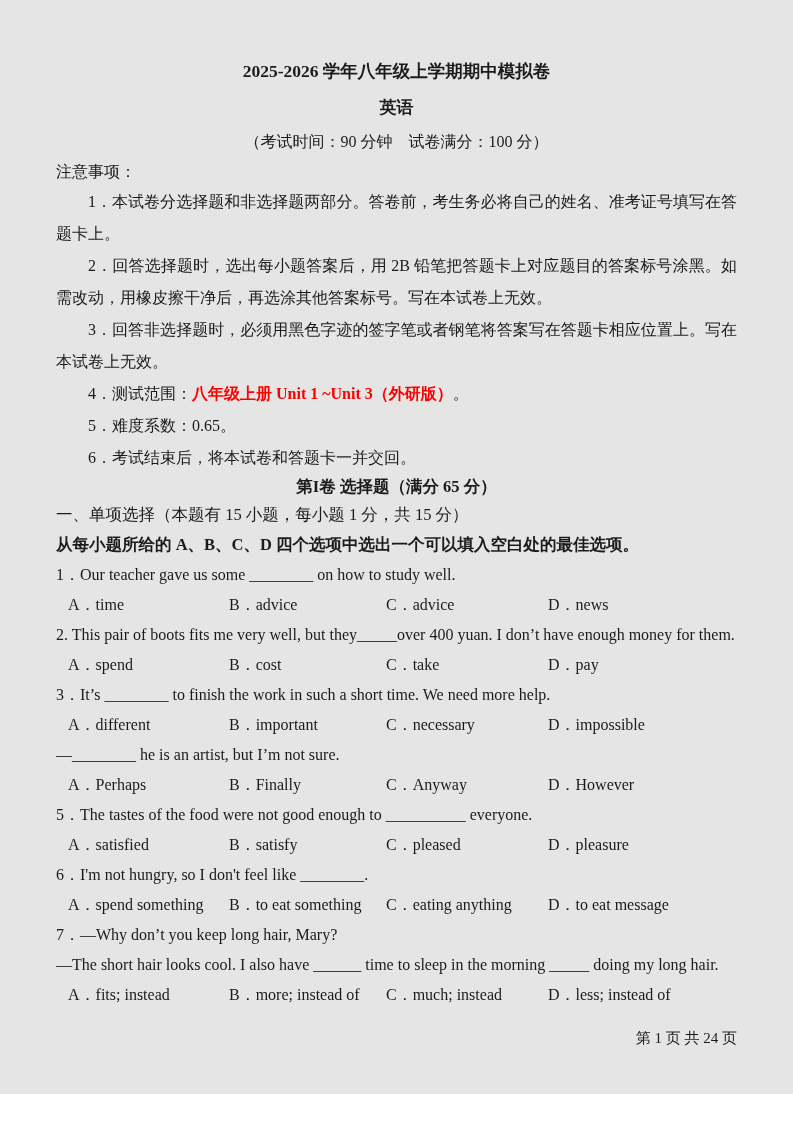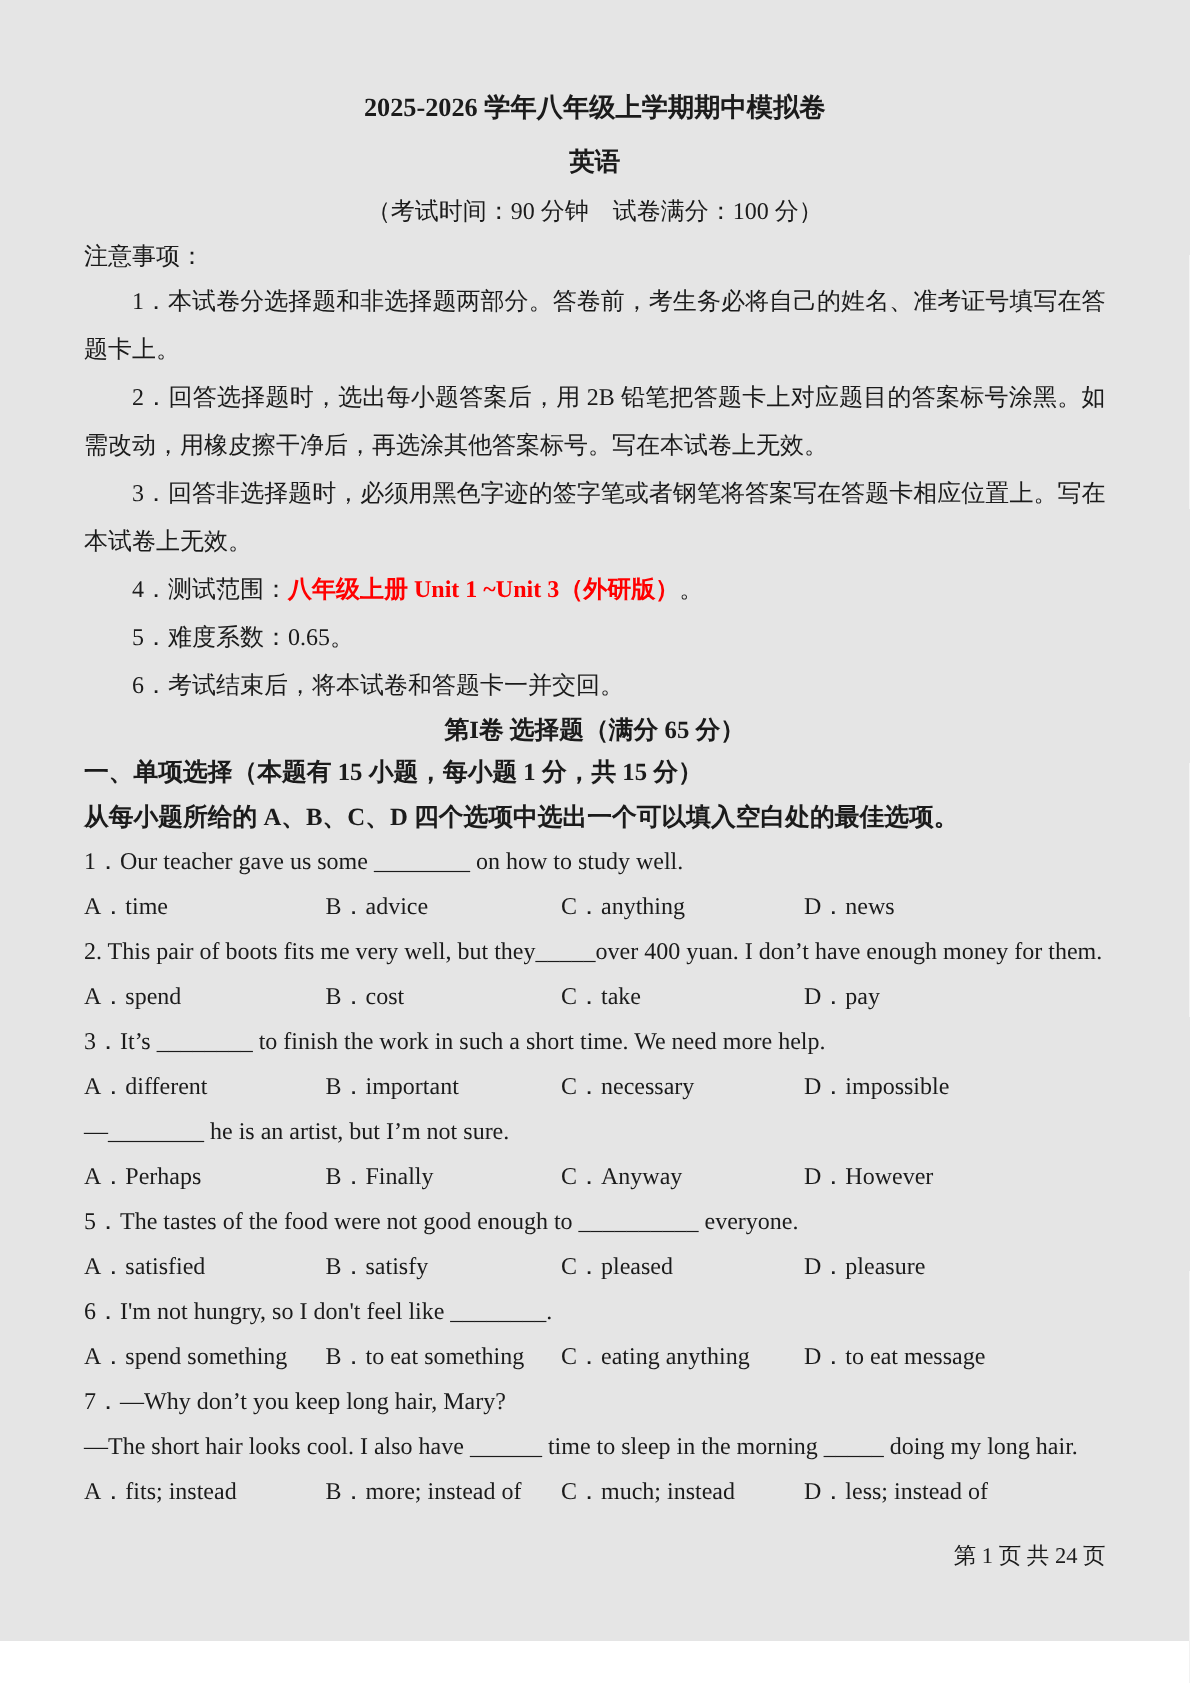--- a/index.html
+++ b/index.html
@@ -51,41 +51,42 @@
   }
   .section-heading{
     margin:0;
     text-align:center;
     font-weight:bold;
     line-height:26px;
     font-size:16.5px;
   }
   .part-heading{
     margin:0;
-    font-weight:bold;
+    font-weight:normal;
     line-height:30px;
     font-size:16.5px;
     white-space:nowrap;
   }
   .instruction{
     margin:0;
     font-weight:bold;
     line-height:30px;
     font-size:16.5px;
     white-space:nowrap;
   }
   .qline{
     margin:0;
     line-height:30px;
     white-space:nowrap;
   }
   .opts{
     display:grid;
     grid-template-columns:161px 157px 162px auto;
     line-height:30px;
+    margin-left:12px;
   }
   .opt{
     white-space:nowrap;
   }
   .page-footer{
     margin:16px 0 0 0;
     text-align:right;
     font-size:15px;
     line-height:24px;
   }
@@ -110,21 +111,21 @@
 
   <p class="section-heading">第I卷 选择题（满分 65 分）</p>
   <p class="part-heading">一、单项选择（本题有 15 小题，每小题 1 分，共 15 分）</p>
   <p class="instruction">从每小题所给的 A、B、C、D 四个选项中选出一个可以填入空白处的最佳选项。</p>
 
   <div>
       <p class="qline">1．Our teacher gave us some ________ on how to study well.</p>
       <div class="opts">
         <span class="opt">A．time</span>
         <span class="opt">B．advice</span>
-        <span class="opt">C．anything</span>
+        <span class="opt">C．advice</span>
         <span class="opt">D．news</span>
       </div>
       <p class="qline">2. This pair of boots fits me very well, but they_____over 400 yuan. I don’t have enough money for them.</p>
       <div class="opts">
         <span class="opt">A．spend</span>
         <span class="opt">B．cost</span>
         <span class="opt">C．take</span>
         <span class="opt">D．pay</span>
       </div>
       <p class="qline">3．It’s ________ to finish the work in such a short time. We need more help.</p>

